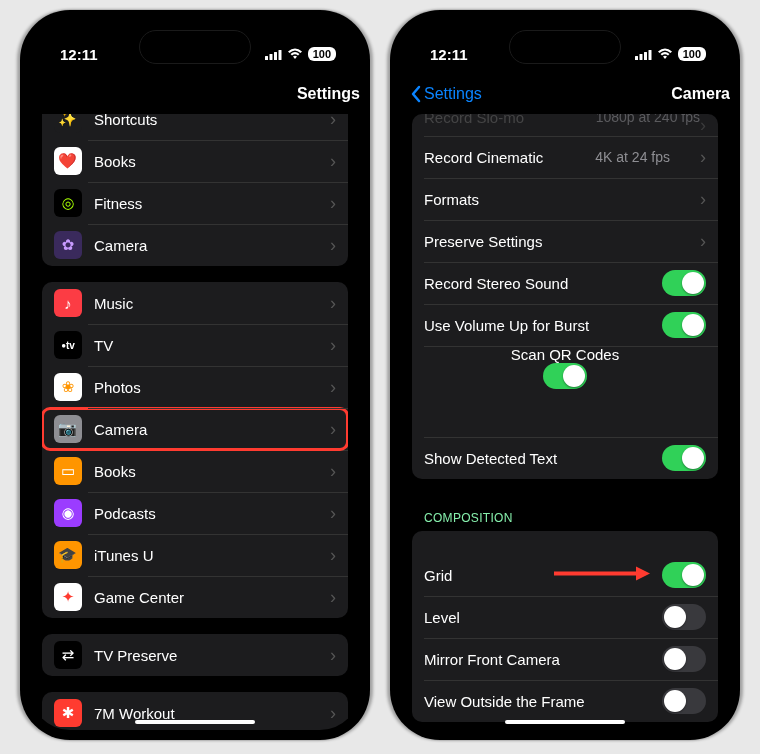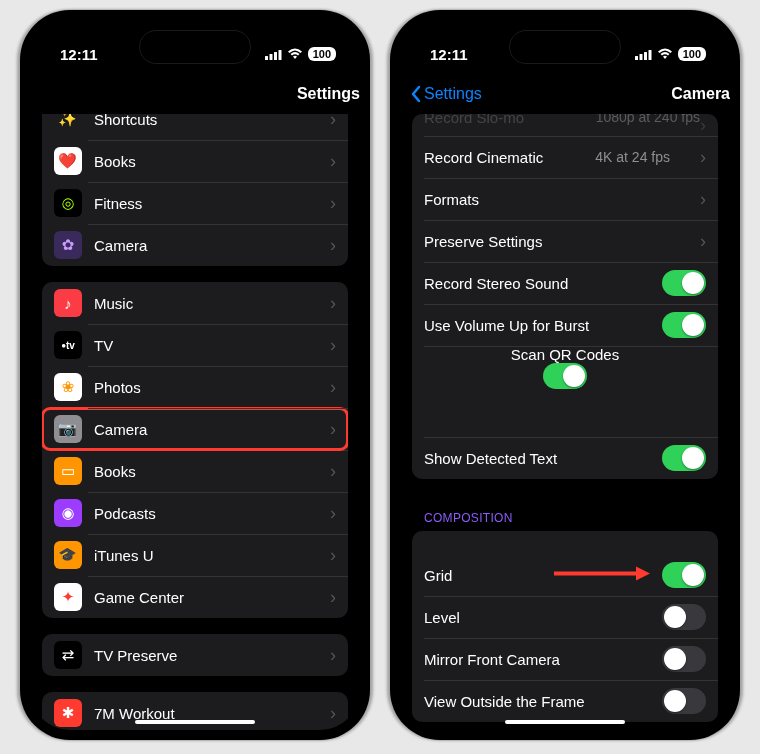--- a/index.html
+++ b/index.html
@@ -145,21 +145,21 @@
     width: 22px;
     height: 22px;
     border-radius: 50%;
     background: #fff;
     top: 2px;
     box-shadow: 0 1px 2px rgba(0,0,0,0.4);
   }
   .toggle.on .knob { right: 2px; }
   .toggle.off .knob { left: 2px; }
   .section-header {
-    color: #8b5cf6;
+    color: #86efac;
     font-size: 12px;
     text-transform: uppercase;
     padding: 16px 12px 6px 12px;
     letter-spacing: 0.3px;
   }
   .highlighted {
     outline: 3px solid #ff3b30;
     outline-offset: -2px;
     border-radius: 8px;
     z-index: 2;

